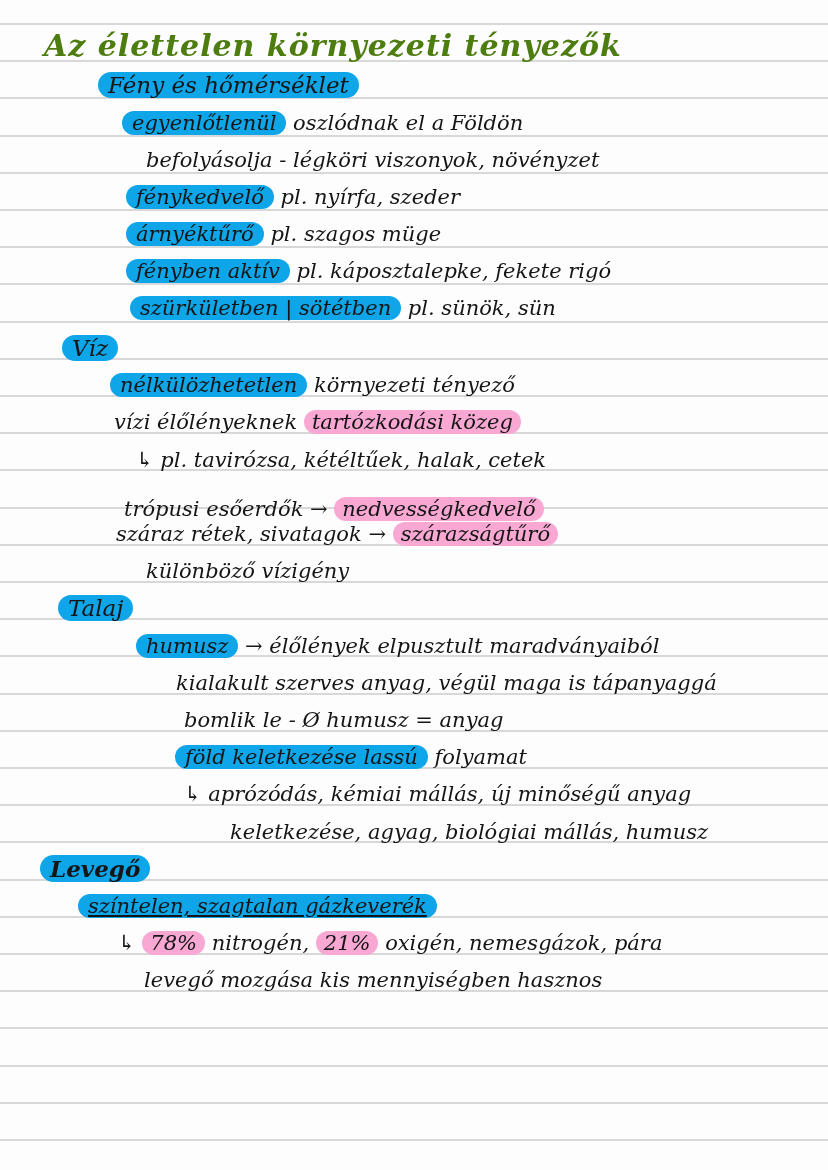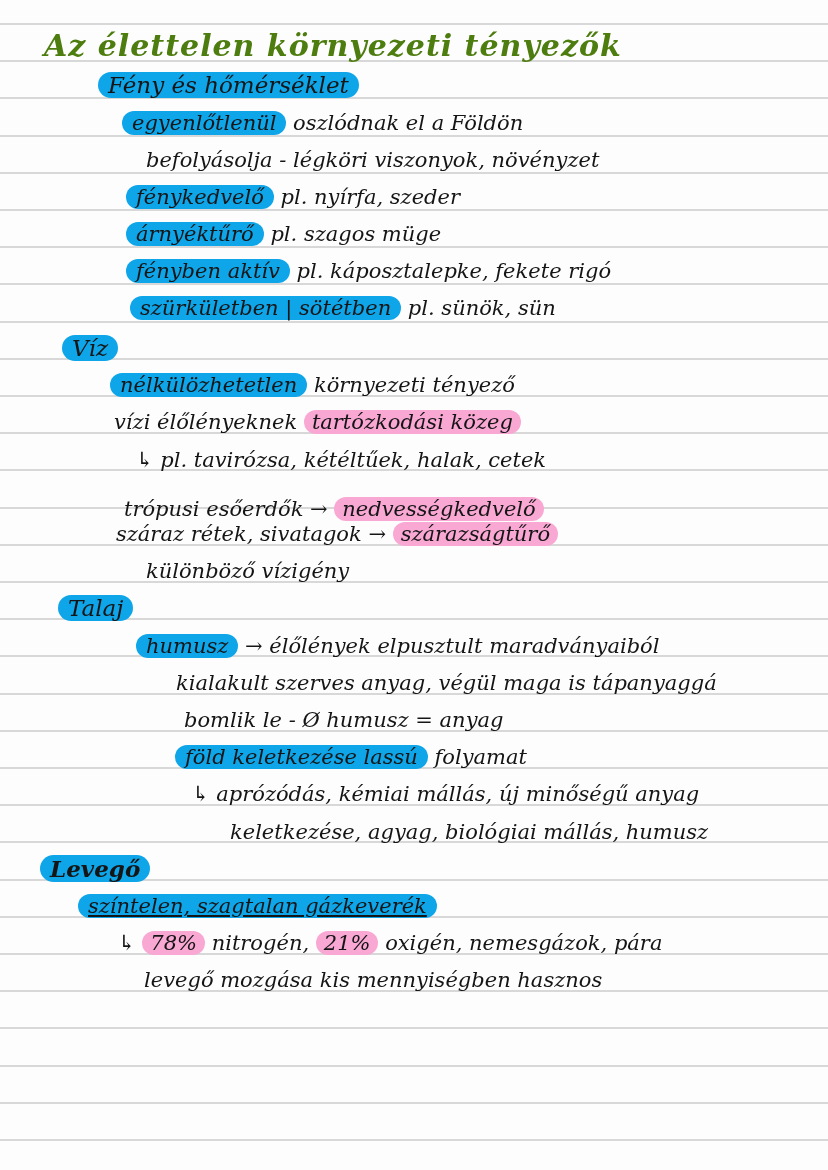--- a/index.html
+++ b/index.html
@@ -70,19 +70,19 @@
 <div class="line" style="left:136px; top:446px;">↳ pl. tavirózsa, kétéltűek, halak, cetek</div>
 <div class="line" style="left:124px; top:483px;margin-top:12px;"><span>trópusi esőerdők → </span><span class="hl-inline">nedvességkedvelő</span></div>
 <div class="line" style="left:116px; top:520px;text-align:center;"><span>száraz rétek, sivatagok → </span><span class="hl-inline">szárazságtűrő</span></div>
 <div class="line" style="left:146px; top:557px;">különböző vízigény</div>
 
 <div class="line heading" style="left:68px; top:594px;"><span class="hl">Talaj</span></div>
 <div class="line" style="left:146px; top:632px;"><span class="hl">humusz</span><span> → élőlények elpusztult maradványaiból</span></div>
 <div class="line" style="left:176px; top:669px;">kialakult szerves anyag, végül maga is tápanyaggá</div>
 <div class="line" style="left:184px; top:706px;text-align:center;">bomlik le - Ø humusz = anyag</div>
 <div class="line" style="left:146px; top:743px;margin-left:39px;"><span class="hl">föld keletkezése lassú</span><span> folyamat</span></div>
-<div class="line" style="left:192px; top:780px;">↳ aprózódás, kémiai mállás, új minőségű anyag</div>
+<div class="line" style="left:184px; top:780px;">↳ aprózódás, kémiai mállás, új minőségű anyag</div>
 <div class="line" style="left:230px; top:818px;">keletkezése, agyag, biológiai mállás, humusz</div>
 
 <div class="line heading" style="left:50px; top:855px;font-weight:bold;"><span class="hl">Levegő</span></div>
 <div class="line" style="left:88px; top:892px;text-decoration:underline;"><span class="hl">színtelen, szagtalan gázkeverék</span></div>
 <div class="line" style="left:118px; top:929px;"><span>↳ </span><span class="hl-inline">78%</span><span> nitrogén, </span><span class="hl-inline">21%</span><span> oxigén, nemesgázok, pára</span></div>
 <div class="line" style="left:144px; top:966px;">levegő mozgása kis mennyiségben hasznos</div>
 
 </body></html>

